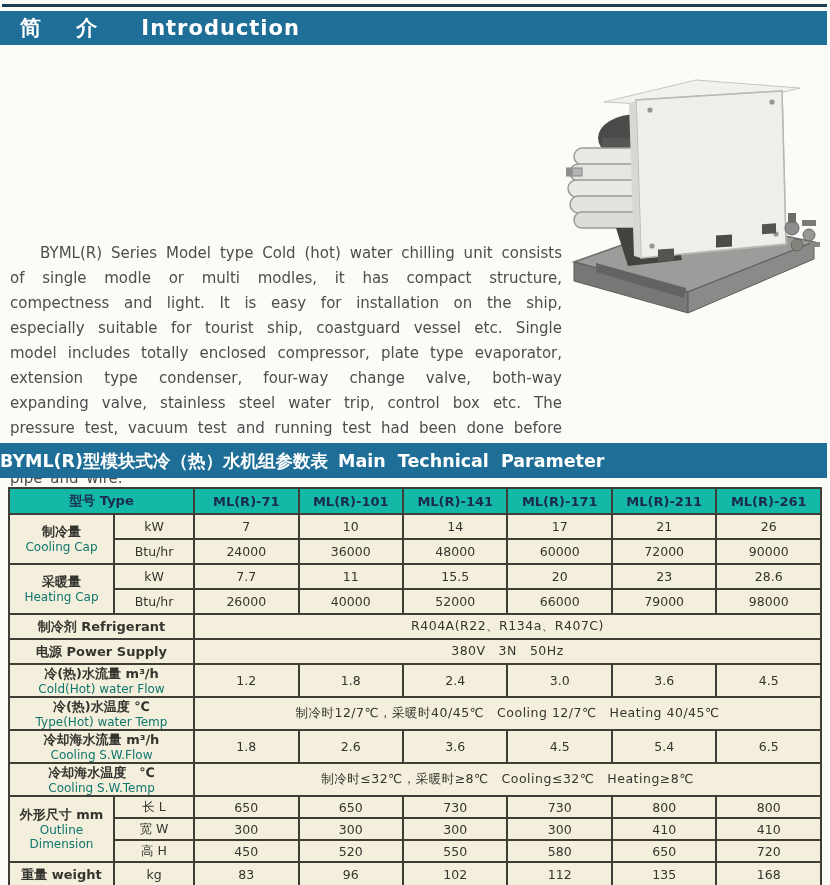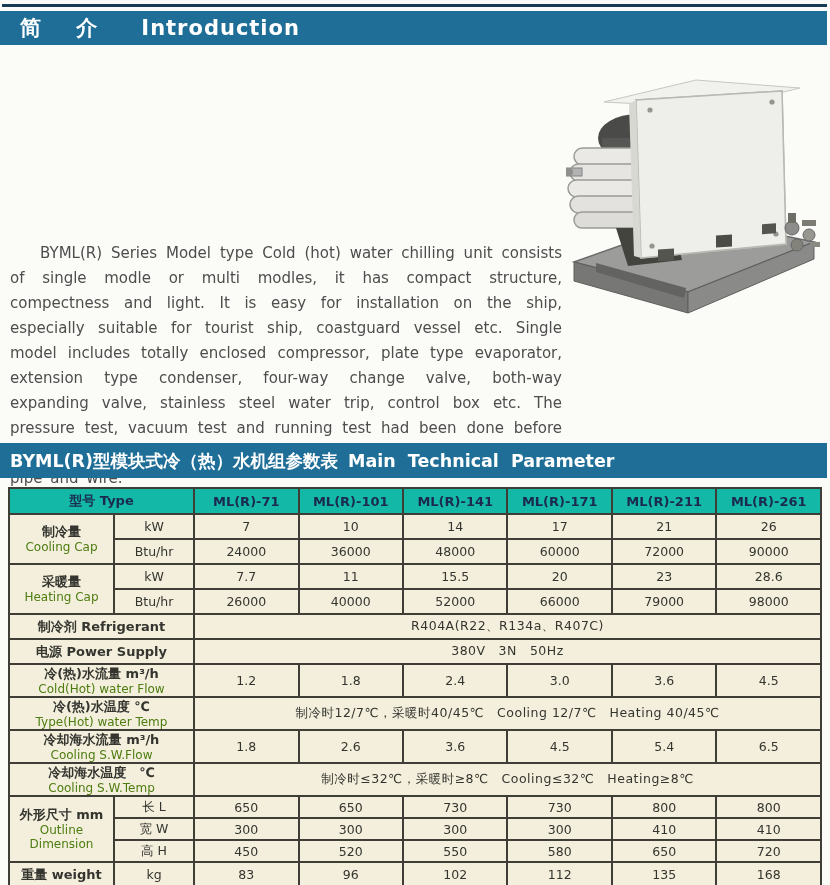--- a/index.html
+++ b/index.html
@@ -9,40 +9,40 @@
     font-family:"DejaVu Sans", sans-serif;
   }
   .top-rule { position:absolute; top:4px; left:2px; right:3px; height:3px; background:#173c54; }
   .bar {
     position:absolute; left:0; right:3px; background:#1e6e97; color:#ffffff;
     display:flex; align-items:center;
   }
   .bar1 { top:11px; height:34px; font-size:21px; font-weight:bold; padding-left:20px; }
   .bar1 .zh { letter-spacing:14px; }
   .bar1 .en { margin-left:30px; letter-spacing:1px; }
-  .bar2 { top:443px; height:35px; font-size:17.5px; font-weight:bold; padding-left:10px; }
+  .bar2 { top:443px; height:35px; font-size:17.5px; font-weight:bold; }
   .bar2 .en { margin-left:10px; word-spacing:6px; }
 
   .para { position:absolute; left:10px; width:552px; text-align:justify; }
   .para-zh { top:58px; font-size:15.5px; line-height:23px; text-indent:2em; color:#3b3b3b; }
   .para-en { top:226px; font-size:15px; line-height:25px; text-indent:2em; color:#4d4d4d; word-spacing:3px; }
 
   .photo { position:absolute; left:566px; top:60px; width:256px; height:290px; }
 
   table.params {
     position:absolute; top:487px; left:8px; width:814px;
     border-collapse:collapse; background:#f3efdc; table-layout:fixed;
   }
   .params th, .params td {
     border:2px solid #3e3e36; text-align:center; vertical-align:middle;
     padding:0; color:#35352f; overflow:hidden;
   }
   .params thead th { background:#14b8a6; color:#1a2a50; font-weight:bold; font-size:13px; height:24px; }
   .zh-lab { display:block; font-weight:bold; font-size:13px; line-height:16px; }
-  .en-lab { display:block; font-weight:normal; font-size:12px; line-height:14px; color:#4d7c0f; }
+  .en-lab { display:block; font-weight:normal; font-size:12px; line-height:14px; color:#0f766e; }
   .val { font-size:12.5px; }
   .unit { font-size:12.5px; }
   tr.sub td { height:23px; }
   tr.single td { height:23px; }
   tr.dbl td { height:31px; }
   tr.dim td { height:20px; }
   tr.thin td { border-top-width:1px; }
   .span-val { font-size:12.5px; letter-spacing:0.5px; }
 </style>
 </head>

